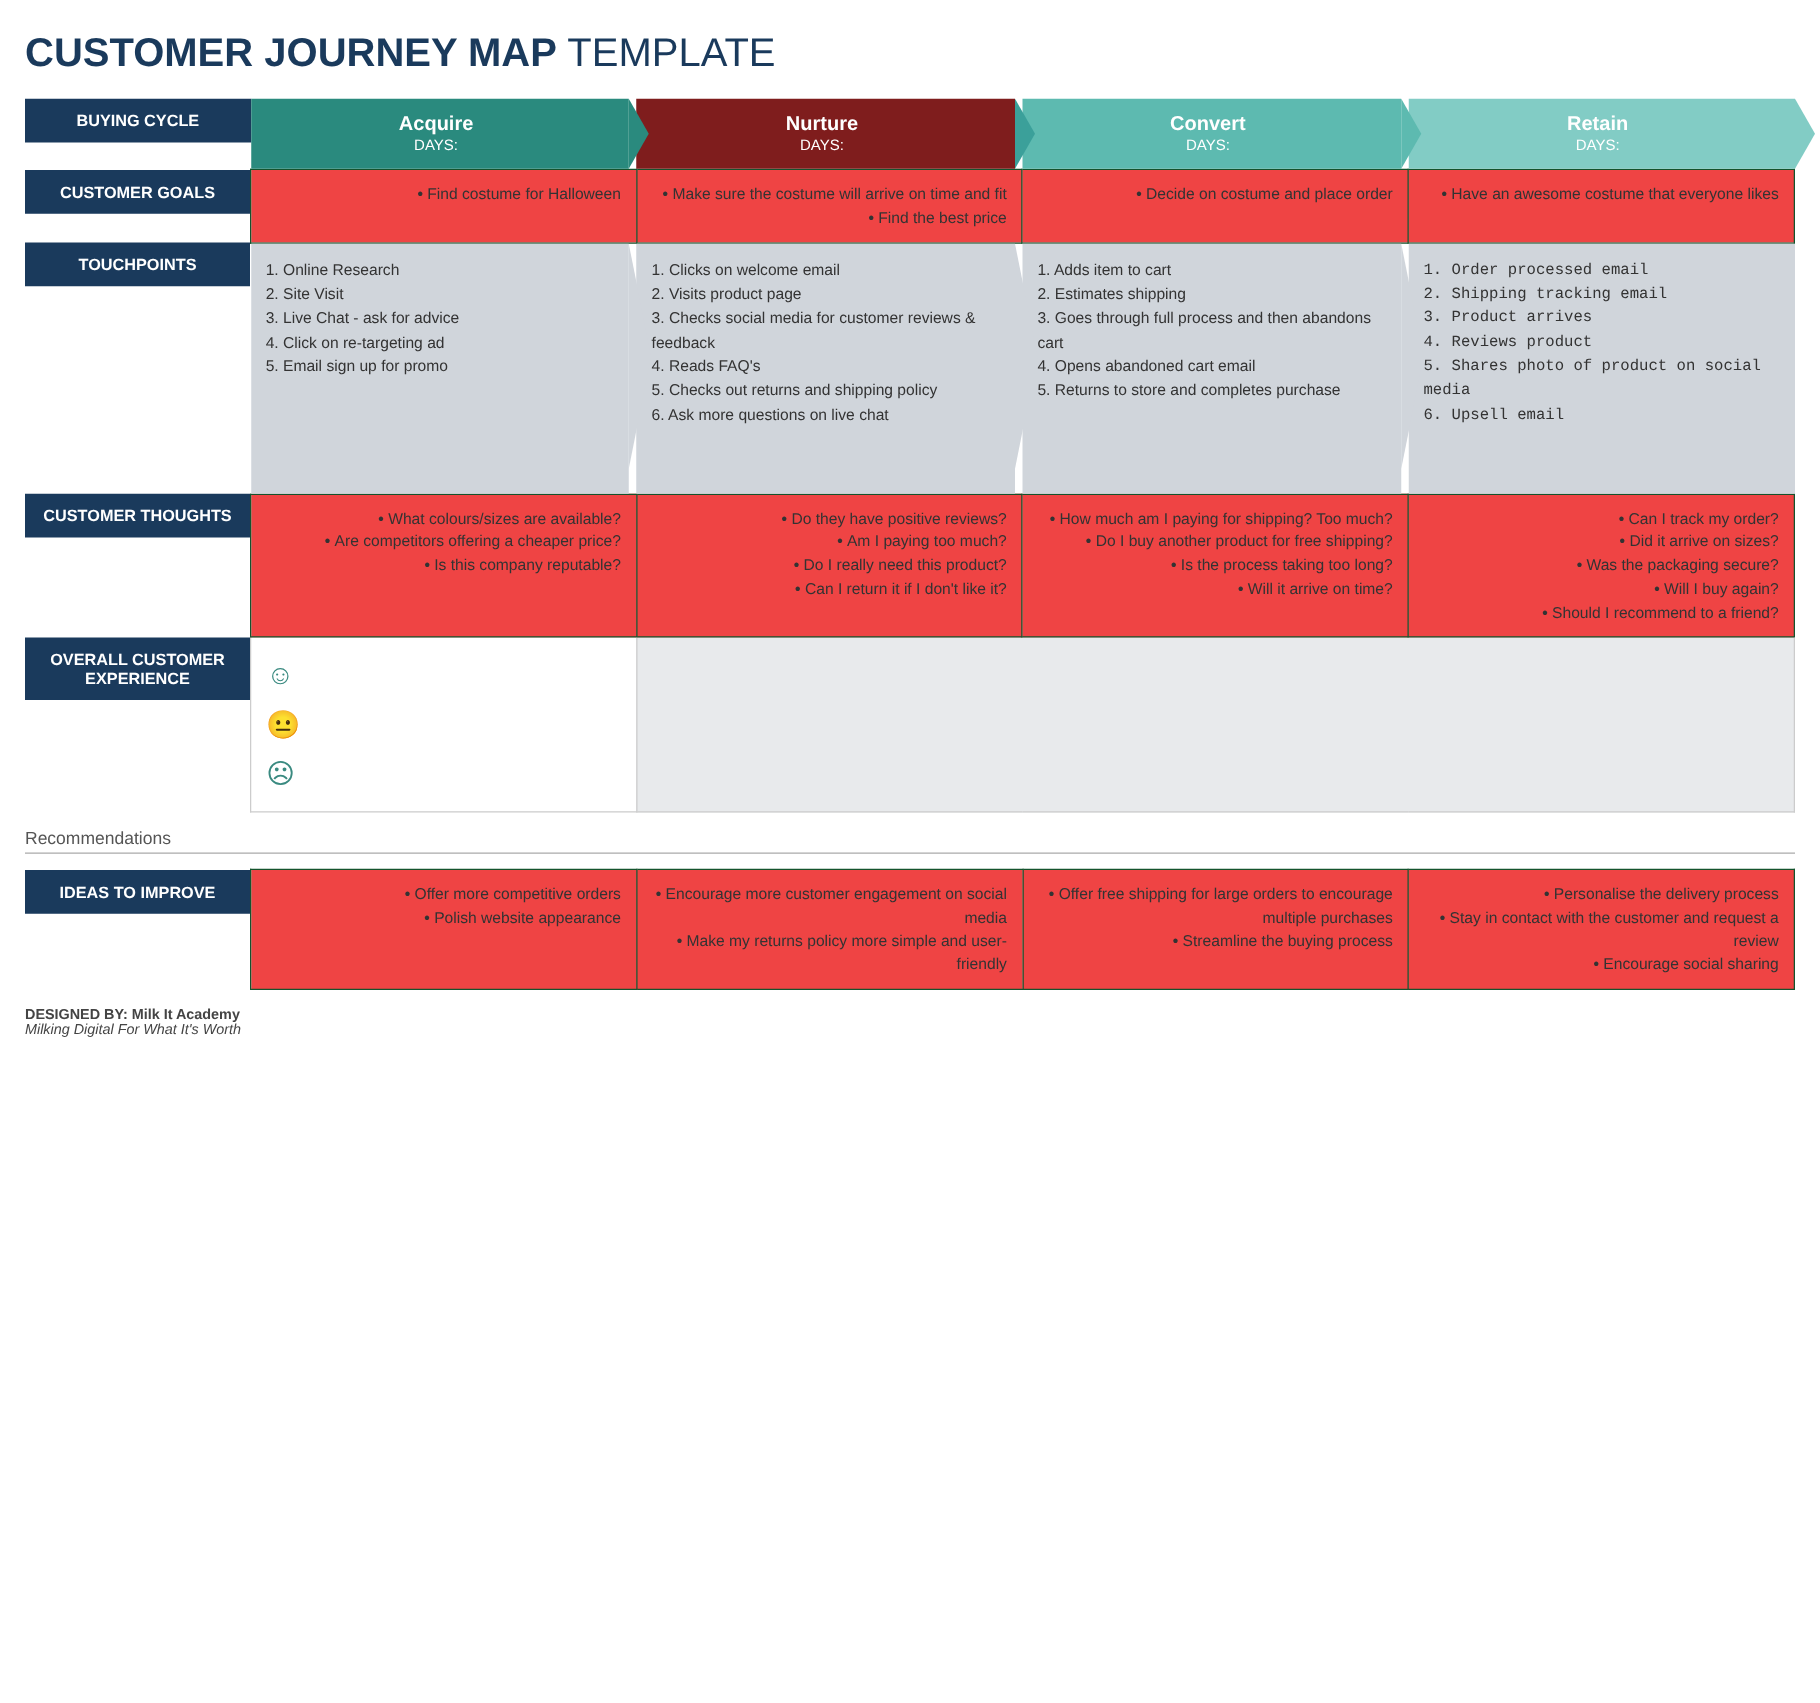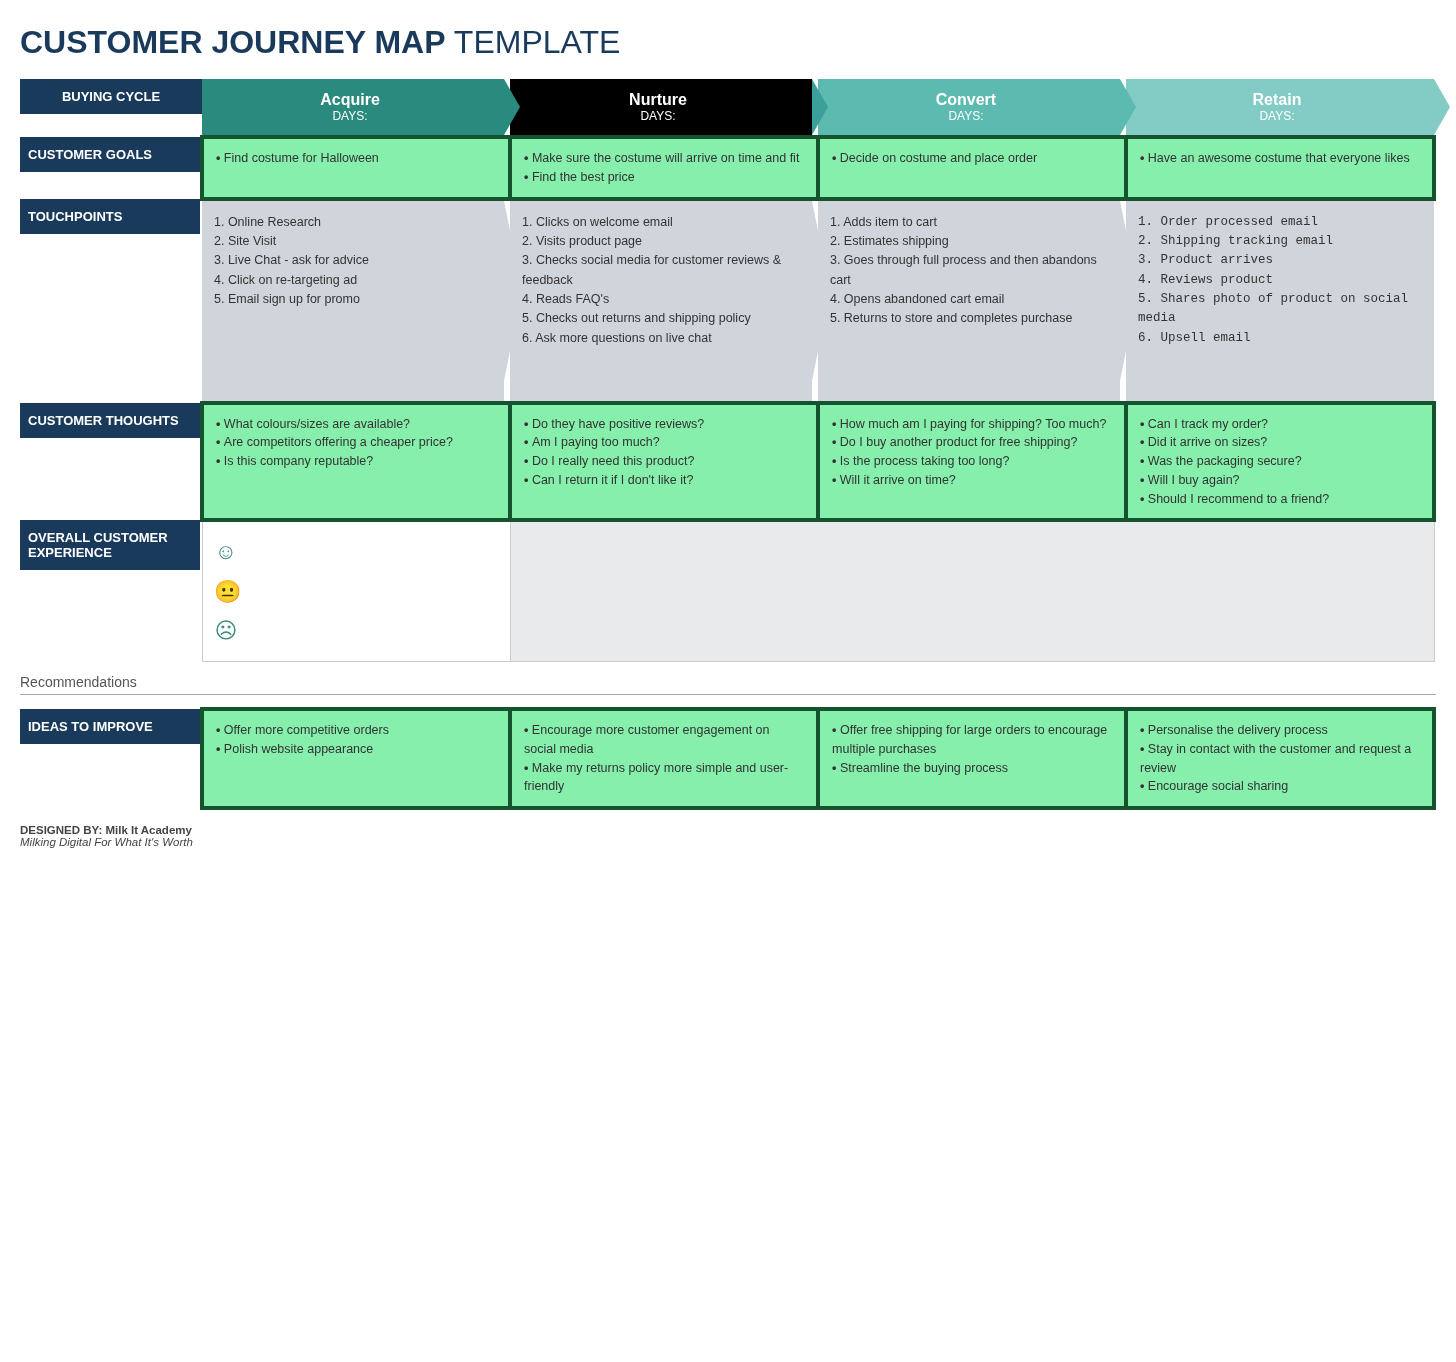--- a/index.html
+++ b/index.html
@@ -19,21 +19,21 @@
     }
     .page-title strong {
       font-weight: 900;
     }
     
     .row-header {
       background: #1a3a5c;
       color: #fff;
       font-weight: 700;
       font-size: 13px;
-      text-align: left;
+      text-align: center;
       padding: 10px 8px;
       vertical-align: middle;
       width: 180px;
       min-width: 160px;
     }
     .arrow-shape {
       position: relative;
       display: flex;
       align-items: center;
       justify-content: center;
@@ -52,35 +52,36 @@
       top: 0;
       bottom: 0;
       width: 0;
       height: 0;
       border-top: 28px solid transparent;
       border-bottom: 28px solid transparent;
       z-index: 2;
     }
     .arrow-acquire { background: #2a8a7e; }
     .arrow-acquire::after { border-left: 16px solid #2a8a7e; }
-    .arrow-nurture { background: #000000; }
+    .arrow-nurture { background: #7f1d1d; }
     .arrow-nurture::after { border-left: 16px solid #3ba09a; }
     .arrow-convert { background: #5dbab0; }
     .arrow-convert::after { border-left: 16px solid #5dbab0; }
     .arrow-retain { background: #82ccc5; }
     .arrow-retain::after { border-left: 16px solid #82ccc5; }
 
     
     .data-cell {
-      border: 4px solid #14532d;
+      border: 1px solid #14532d;
       padding: 10px 12px;
       vertical-align: top;
       font-size: 12.5px;
       line-height: 1.5;
-      background: #86efac;
+      background: #ef4444;
+      text-align: right;
     }
     .data-cell ul {
       list-style: none;
       padding: 0;
     }
     .data-cell ul li::before {
       content: '• ';
       font-weight: bold;
     }
     

